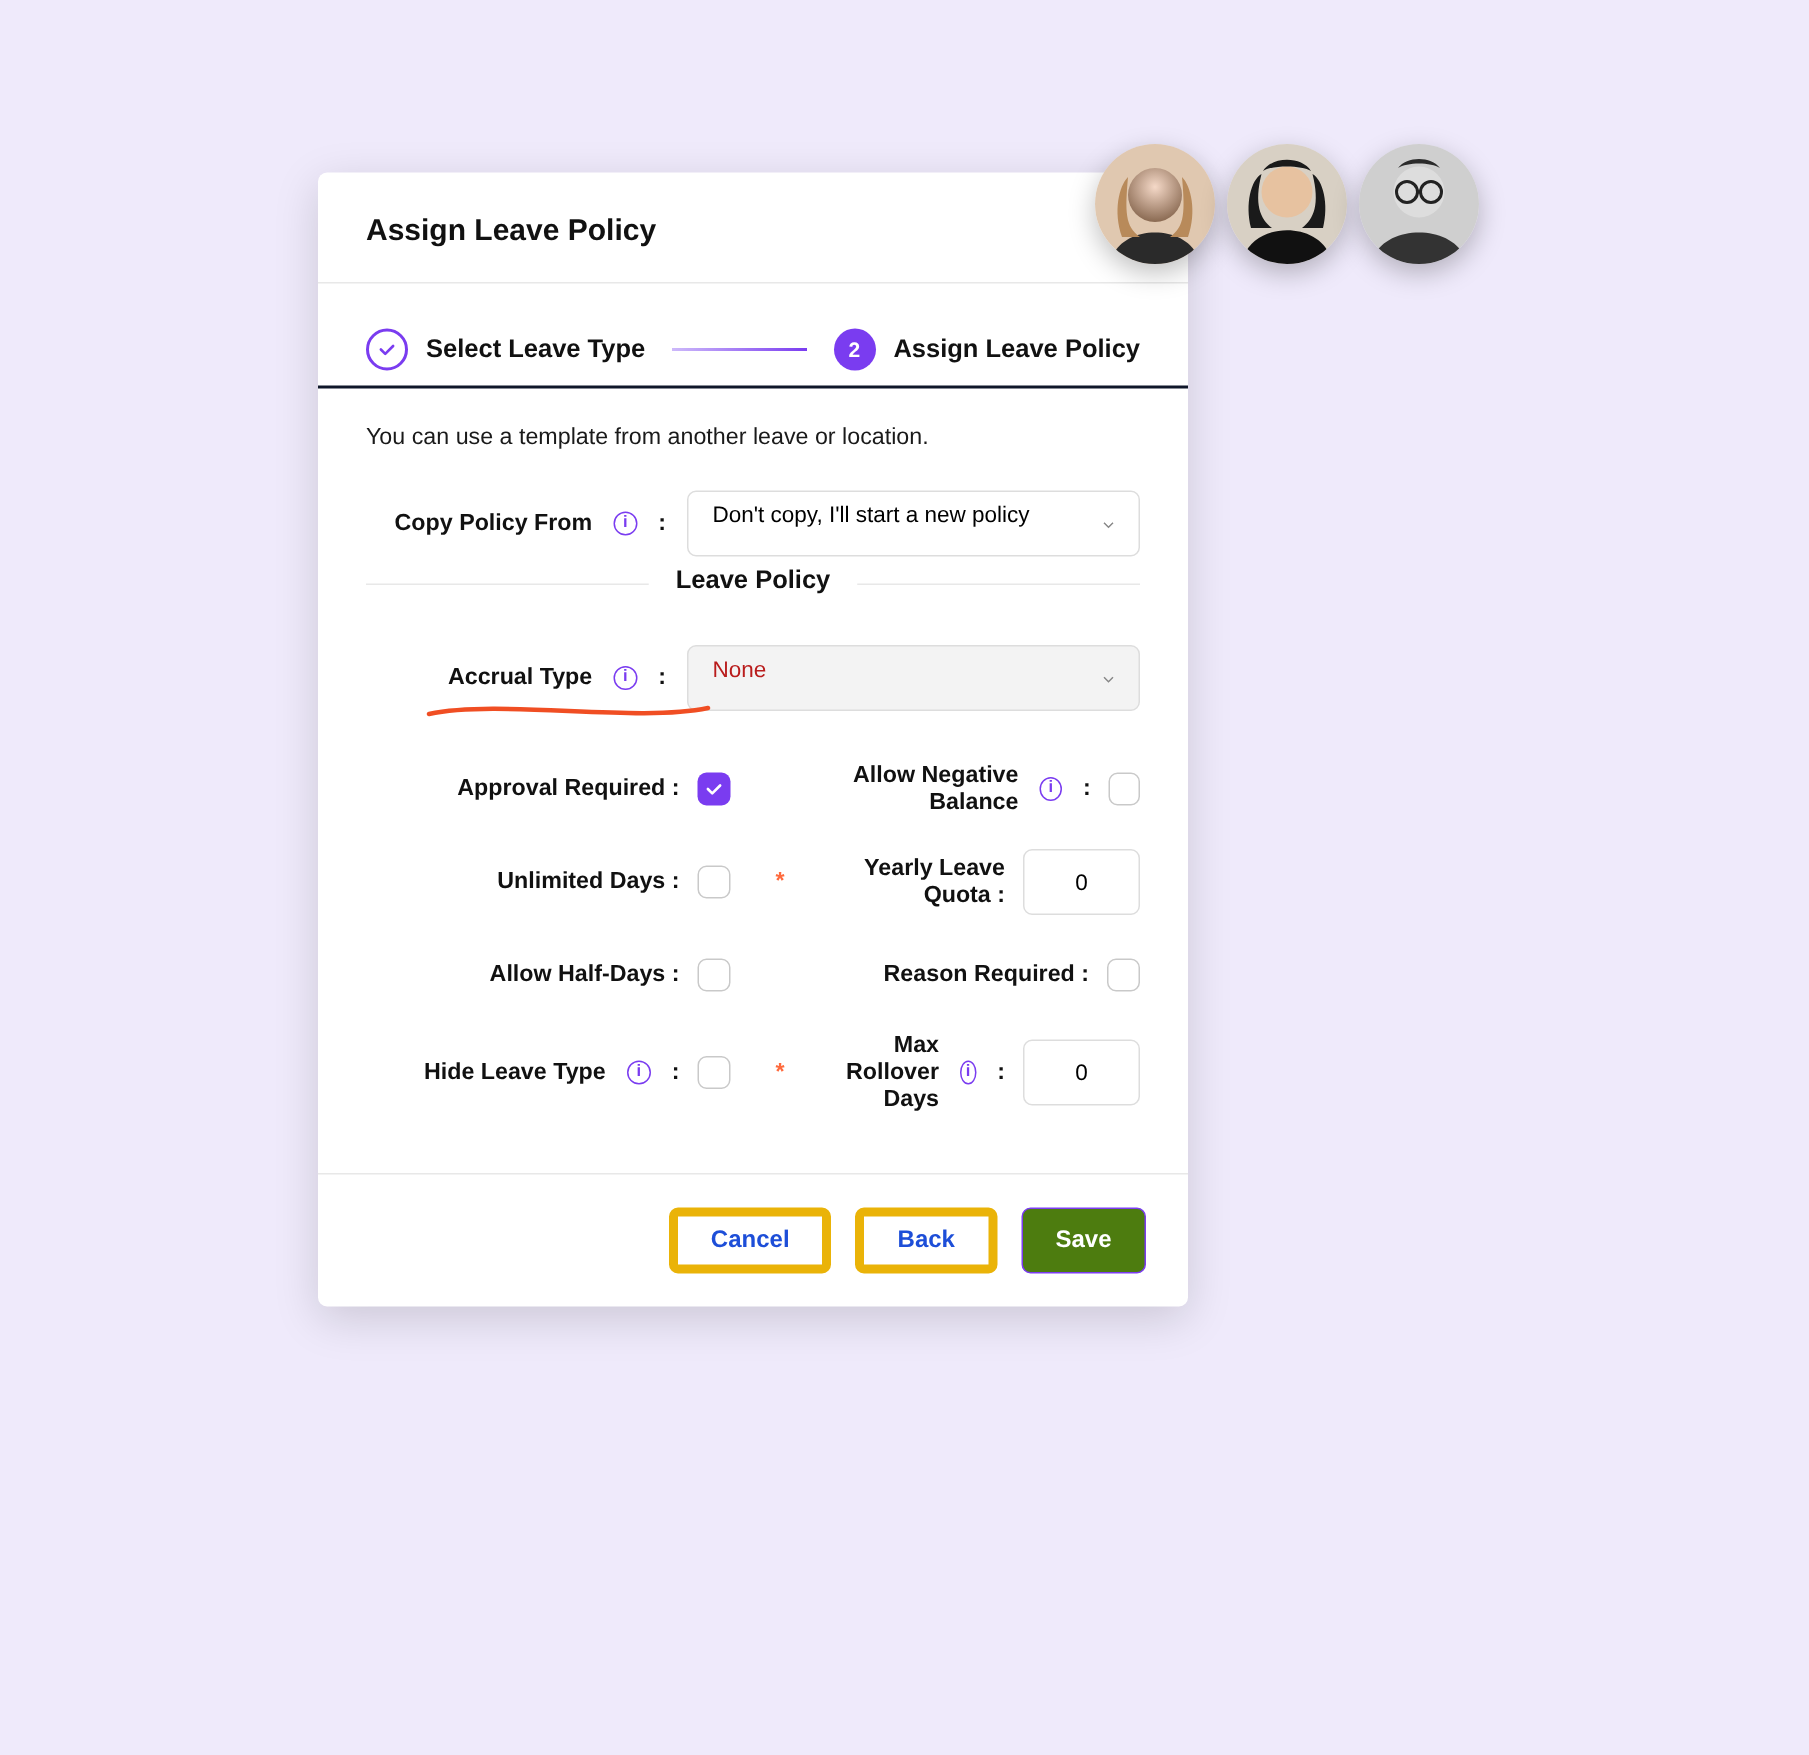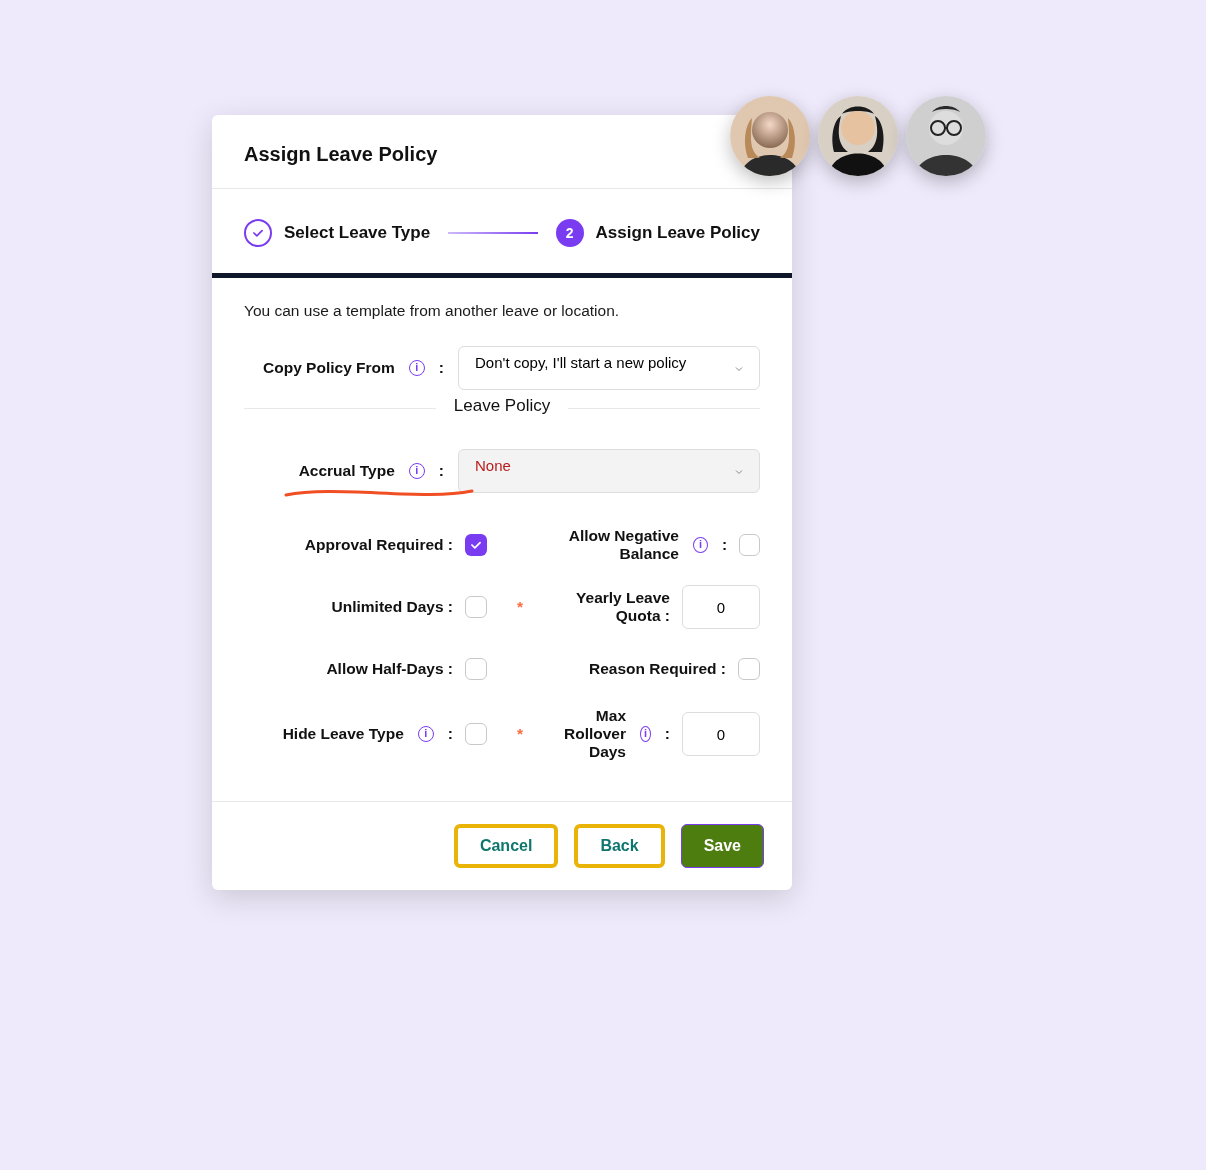--- a/index.html
+++ b/index.html
@@ -24,22 +24,22 @@
   .card-header {
     padding: 28px 32px 22px 32px;
     border-bottom: 1px solid #e8e8e8;
     font-size: 20px;
     font-weight: 800;
     color: #111;
   }
   .step-row {
     display: flex;
     align-items: center;
-    padding: 30px 32px 26px 32px;
-    border-bottom: 5px solid #0f172a;
+    padding: 30px 32px 10px 32px;
+    border-bottom: 2px solid #0f172a;
     justify-content: center;
   }
   .step {
     display: flex;
     align-items: center;
     gap: 12px;
   }
   .step-icon {
     width: 28px; height: 28px;
     border-radius: 50%;
@@ -128,21 +128,21 @@
     position: relative;
   }
   .section-title {
     position: absolute;
     left: 50%;
     transform: translateX(-50%);
     top: -12px;
     background: #fff;
     padding: 0 18px;
     font-size: 17px;
-    font-weight: 400;
+    font-weight: 700;
     color: #111;
   }
   .accrual-wrap { position: relative; margin-top: 40px; }
   .underline {
     position: absolute;
     left: 40px;
     top: 38px;
     width: 190px;
     height: 12px;
     pointer-events: none;
@@ -186,21 +186,21 @@
   }
   .btn {
     height: 44px;
     padding: 0 22px;
     border-radius: 6px;
     font-size: 16px;
     font-weight: 700;
     cursor: pointer;
     display: inline-flex; align-items: center; justify-content: center;
   }
-  .btn.outline { background: #fff; border: 4px solid #eab308; color: #0f766e; }
+  .btn.outline { background: #fff; border: 6px solid #eab308; color: #1d4ed8; }
   .btn.primary { background: #4d7c0f; border: 1px solid #7a3cf0; color: #fff; }
   .avatars {
     position: absolute;
     left: 730px;
     top: 96px;
     display: flex;
     gap: 8px;
   }
   .avatar {
     width: 80px; height: 80px;

